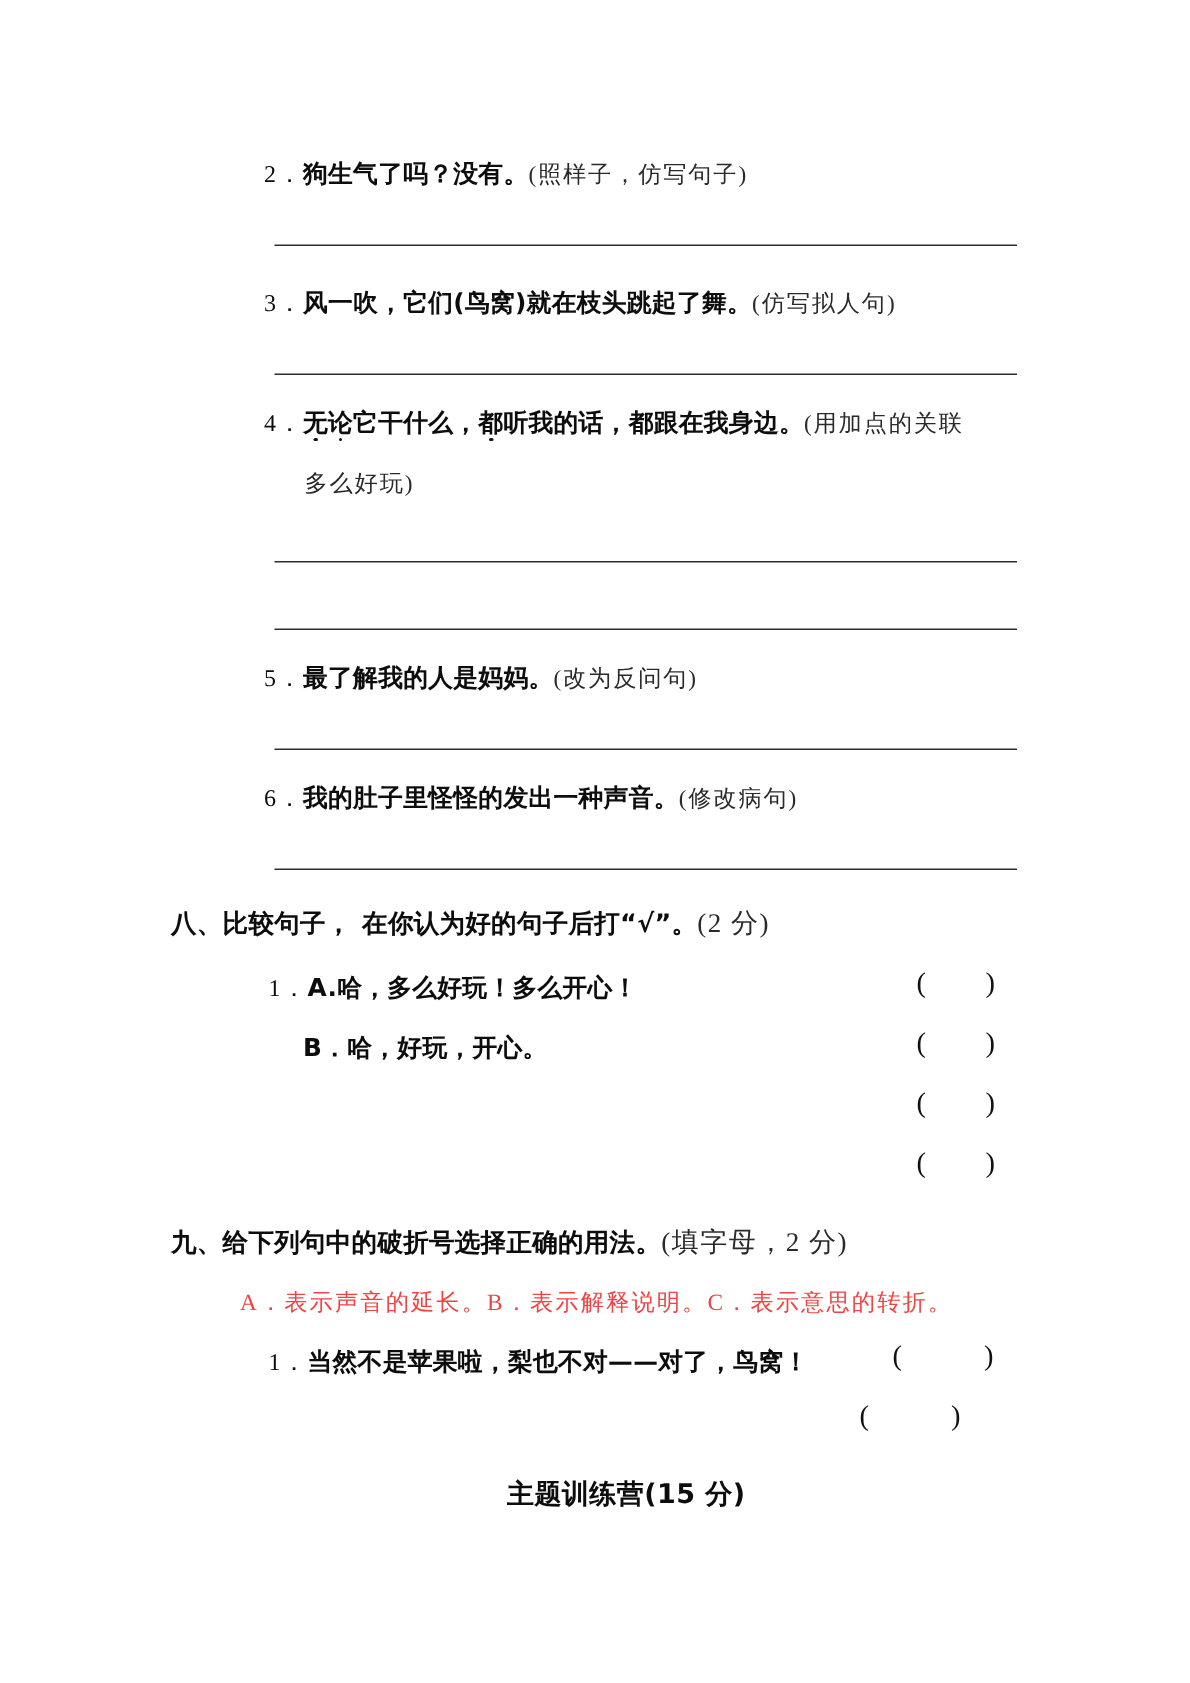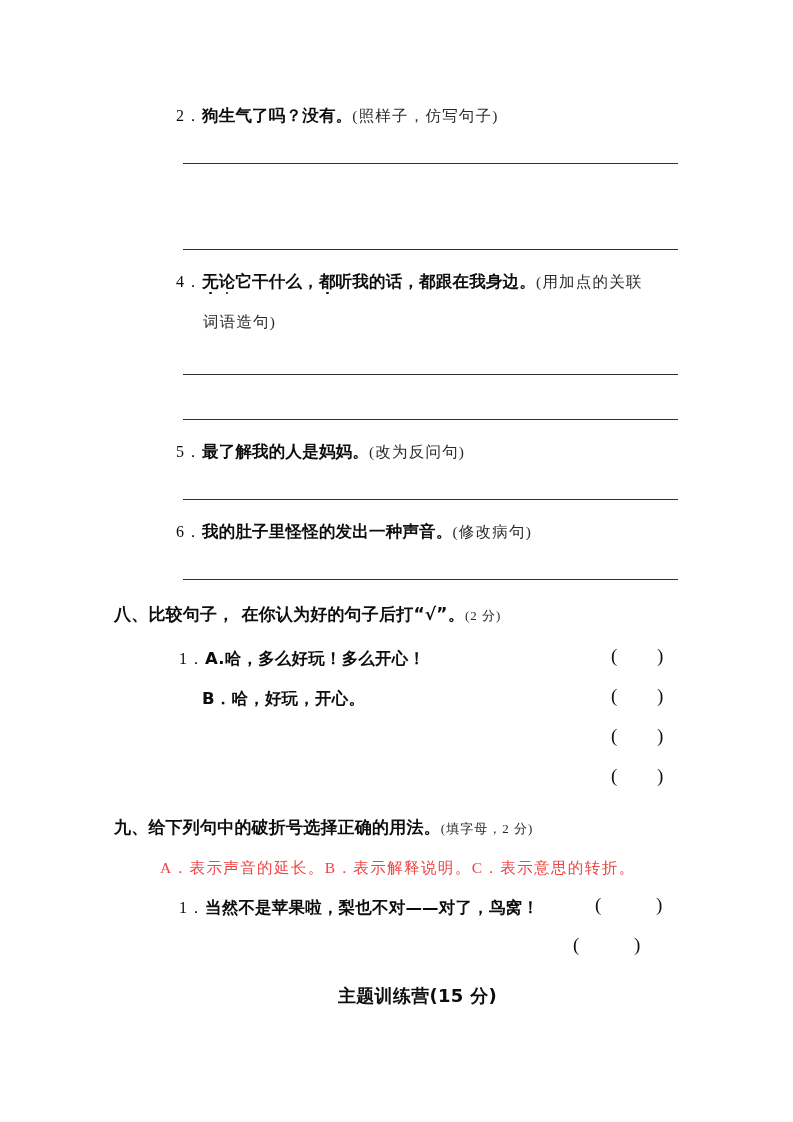--- a/index.html
+++ b/index.html
@@ -45,21 +45,21 @@
   .hint {
     font-family: "Liberation Serif", "DejaVu Serif", serif;
     font-weight: 400;
     font-size: 15.5px;
     letter-spacing: 1.2px;
     color: #2a2a2a;
   }
   .hint-sm {
     font-family: "Liberation Serif", "DejaVu Serif", serif;
     font-weight: 400;
-    font-size: 13px;
+    font-size: 18px;
     letter-spacing: 1px;
     color: #2a2a2a;
   }
 
   
   .dotted {
     position: relative;
   }
   .dotted::after {
     content: "";
@@ -127,27 +127,30 @@
 </head>
 <body>
 
 <div class="page">
 
   <div class="q-line" style="left:176px; top:103px;">
     <span class="q-num">2．</span><span>狗生气了吗？没有。</span><span class="hint">(照样子，仿写句子)</span>
   </div>
   <div class="rule" style="left:183px; top:163px; width:495px;"></div>
 
+  <div class="q-line" style="left:176px; top:189px;">
+    <span class="q-num">3．</span><span>风一吹，它们(鸟窝)就在枝头跳起了舞。</span><span class="hint">(仿写拟人句)</span>
+  </div>
   <div class="rule" style="left:183px; top:249px; width:495px;"></div>
 
   <div class="q-line" style="left:176px; top:269px;">
     <span class="q-num">4．</span><span class="dotted">无</span><span class="dotted">论</span><span>它干什么，</span><span class="dotted">都</span><span>听我的话，都跟在我身边。</span><span class="hint">(用加点的关联</span>
   </div>
   <div class="q-line" style="left:203px; top:309px;">
-    <span class="hint">词语造句)</span>
+    <span class="hint">多么好玩)</span>
   </div>
   <div class="rule" style="left:183px; top:374px; width:495px;"></div>
   <div class="rule" style="left:183px; top:419px; width:495px;"></div>
 
   <div class="q-line" style="left:176px; top:439px;">
     <span class="q-num">5．</span><span>最了解我的人是妈妈。</span><span class="hint">(改为反问句)</span>
   </div>
   <div class="rule" style="left:183px; top:499px; width:495px;"></div>
 
   <div class="q-line" style="left:176px; top:519px;">

